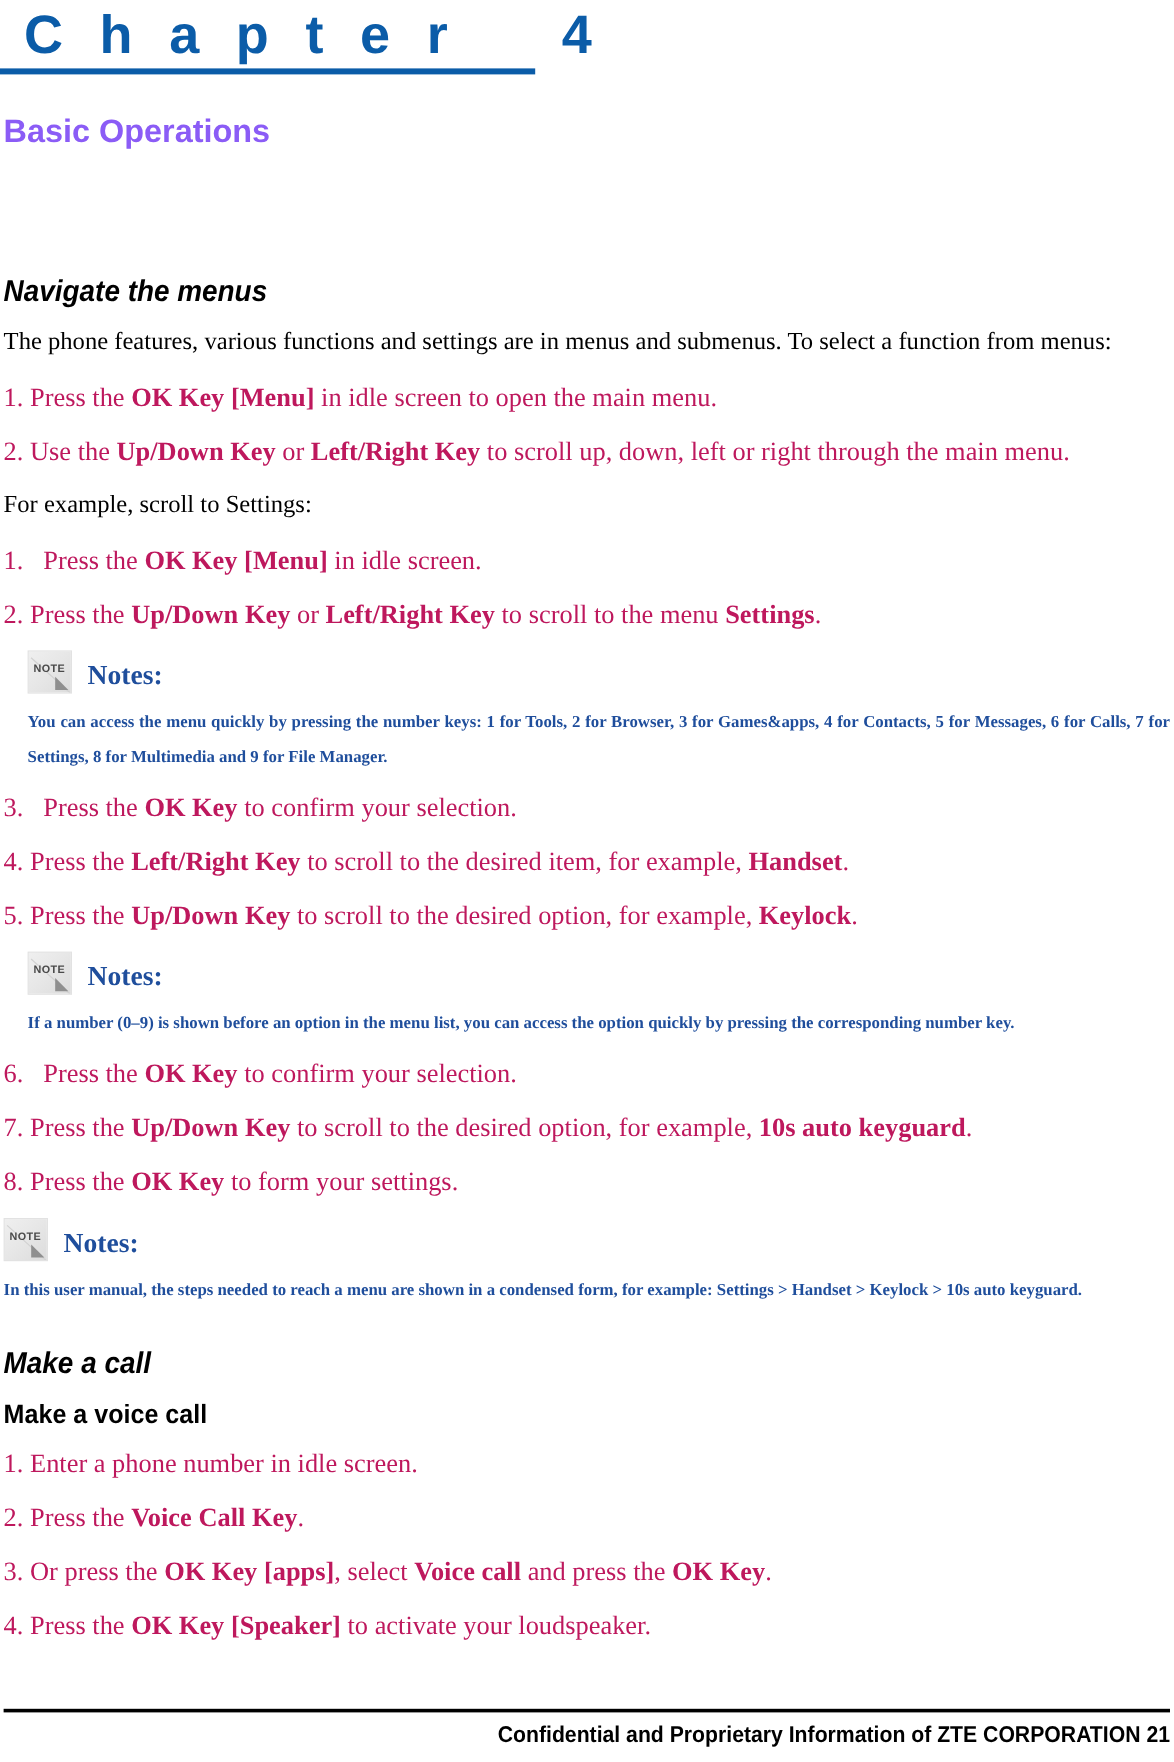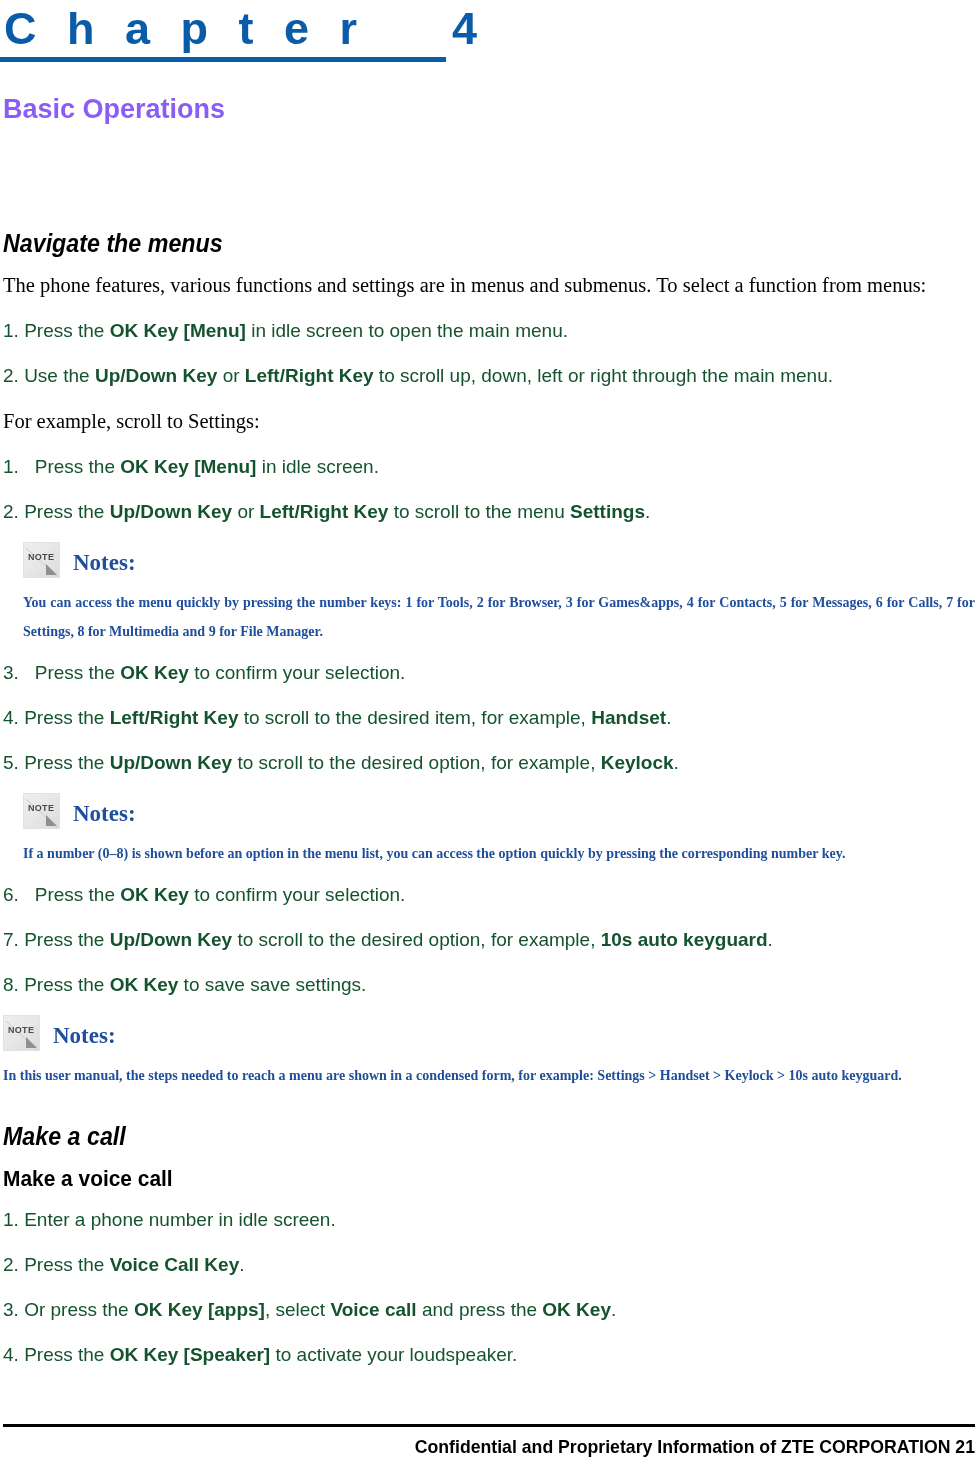--- a/index.html
+++ b/index.html
@@ -32,21 +32,21 @@
   }
   .chapter-title {
     font-family: "Liberation Sans", sans-serif;
     font-weight: bold;
     font-size: 45px;
     line-height: 54px;
     letter-spacing: 9px;
     color: #0B5CA8;
     white-space: pre;
     margin: 0;
-    padding: 0 0 0 4px;
+    padding: 0 0 0 20px;
   }
   .chapter-rule {
     height: 5px;
     background: #0B5CA8;
     width: 446px;
     margin-top: 1px;
   }
 
   
   .doc-title {
@@ -103,26 +103,26 @@
     line-height: 31px;
     margin: 0 0 15px 0;
     padding: 0;
     text-align: justify;
     color: #000;
   }
   p.body.nojust { text-align: left; }
 
   
   p.step {
-    font-family: Liberation Sans, sans-serif;
-    font-size: 19px;
+    font-family: Liberation Serif, serif;
+    font-size: 22px;
     line-height: 30px;
     margin: 0 0 15px 0;
     padding: 0;
-    color: #14532d;
+    color: #be185d;
     white-space: normal;
   }
   p.step .num { white-space: pre; }
 
   b { font-weight: bold; }
 
   
   .note-head {
     position: relative;
     height: 40px;
@@ -275,32 +275,32 @@
     </p>
 
     <div class="note-head indent">
       <span class="note-icon">
         <span class="sheen"></span>
         <span class="nlabel">NOTE</span>
         <span class="fold"></span>
       </span>
       <span class="note-label">Notes:</span>
     </div>
-    <p class="note-text">If a number (0–8) is shown before an option in the menu list, you can access the option quickly by pressing the corresponding number key.</p>
+    <p class="note-text">If a number (0–9) is shown before an option in the menu list, you can access the option quickly by pressing the corresponding number key.</p>
 
     <p class="step">
       <span class="num">6.</span><span>&nbsp;&nbsp; </span><span>Press the </span><b>OK Key</b><span> to confirm your selection.</span>
     </p>
 
     <p class="step">
       <span class="num">7.</span><span> </span><span>Press the </span><b>Up/Down Key</b><span> to scroll to the desired option, for example, </span><b>10s auto keyguard</b><span>.</span>
     </p>
 
     <p class="step">
-      <span class="num">8.</span><span> </span><span>Press the </span><b>OK Key</b><span> to save save settings.</span>
+      <span class="num">8.</span><span> </span><span>Press the </span><b>OK Key</b><span> to form your settings.</span>
     </p>
 
     <div class="note-head">
       <span class="note-icon">
         <span class="sheen"></span>
         <span class="nlabel">NOTE</span>
         <span class="fold"></span>
       </span>
       <span class="note-label">Notes:</span>
     </div>

